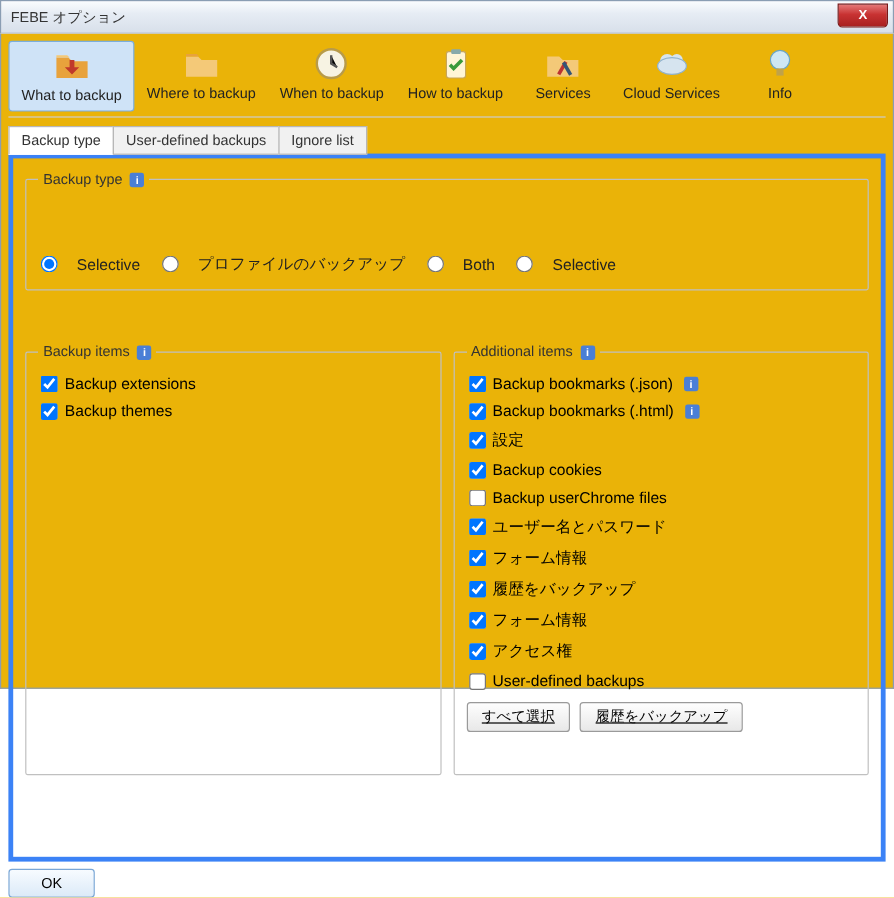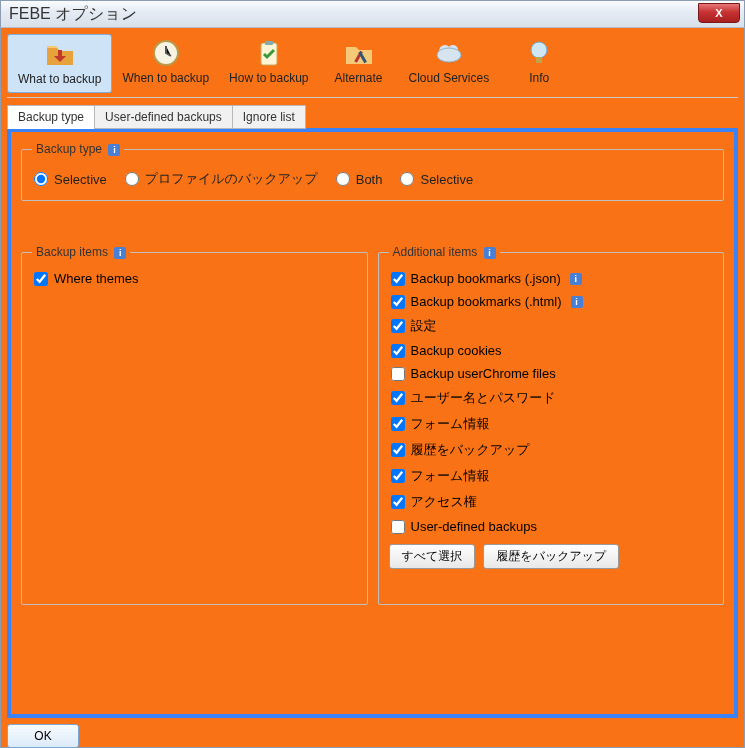--- a/index.html
+++ b/index.html
@@ -14,34 +14,34 @@
 .titlebar {
   height: 28px;
   background: linear-gradient(#fafcfe, #e6ecf4 40%, #d8e0ea);
   border: 1px solid #8a9db3;
   border-bottom: 1px solid #b0bccb;
   display: flex;
   align-items: center;
   padding: 0 0 0 8px;
   position: relative;
 }
-.titlebar .title { color: #333; font-size: 16px; }
+.titlebar .title { color: #333; font-size: 12px; }
 .close-btn {
   position: absolute; right: 4px; top: 2px;
   width: 42px; height: 20px;
   background: linear-gradient(#e47777, #c83232 45%, #a82020);
   border: 1px solid #7a1818;
   border-radius: 0 0 4px 4px;
   color: #fff; text-align: center; line-height: 18px;
   font-family: Arial; font-weight: bold; font-size: 11px;
 }
 .window-body {
   border: 1px solid #8a9db3; border-top: none;
-  height: 720px; padding: 4px 6px 6px 6px;
-  background: #f97316;
+  height: 546px; padding: 4px 6px 6px 6px;
+  background: #eab308;
 }
 .toolbar {
   display: flex; gap: 0; padding: 2px 0 4px 0;
   border-bottom: 1px solid #ccc;
 }
 .tool-item {
   display: flex; flex-direction: column; align-items: center;
   padding: 3px 10px 6px 10px; min-width: 80px;
   border-radius: 3px;
 }
@@ -64,27 +64,27 @@
   padding: 8px 10px 10px 10px; margin-bottom: 8px;
 }
 legend { font-size: 12px; color: #333; padding: 0 4px; }
 .info-ic {
   display:inline-block; width:12px; height:12px;
   background:#4a7fd6; color:#fff; font-size:9px; line-height:12px;
   text-align:center; border-radius:2px; margin-left:3px; font-weight:bold;
   vertical-align: middle;
 }
 .radios { display:flex; gap:18px; padding:6px 2px 2px 2px; align-items:center; }
-.radios label, .chk-row label { font-size: 13px; color:#222; display:flex; align-items:center; gap:6px; }
+.radios label, .chk-row label { font-size: 13px; color:#222; display:flex; align-items:center; gap:16px;margin-top:41px; }
 .cols { display:flex; gap:10px;margin-top:44px; }
 .col { flex:1; }
 fieldset.items { height: 360px; }
 .chk-row { display:flex; align-items:center; gap:6px; padding:4px 2px; }
 input[type=checkbox], input[type=radio] { width:14px; height:14px; }
-.btn-row { display:flex; gap:8px; margin-top:6px; }
+.btn-row { display:flex; gap:8px; margin-top:6px;text-decoration:underline; }
 button.small {
   font-size:12px; padding:3px 12px;
   border:1px solid #9a9a9a; background:linear-gradient(#fefefe,#e8e8e8);
   border-radius:3px;
 }
 .footer { display:flex; justify-content:flex-start; padding: 6px 4px 0 0; }
 button.ok {
   width:72px; padding:4px 0;
   border:1px solid #7aa7d6; background:linear-gradient(#f7fbff,#dceaf8);
   border-radius:3px; font-size:12px;
@@ -107,20 +107,29 @@
             <path fill="#e8a23c" d="M3 10h10l3 3h13v14H3z"></path>
             <path fill="#f4c978" d="M3 8h9l2 2H3z"></path>
             <path fill="#c0392b" d="M16 12l6 6h-4v6h-4v-6h-4z" transform="rotate(180 16 18)"></path>
           </svg>
         </div>
         <div class="label">What to backup</div>
       </div>
       <div class="tool-item">
         <div class="iconbox">
           <svg width="32" height="32" viewBox="0 0 32 32">
+            <path fill="#f4c978" d="M3 10h10l3 3h13v14H3z"></path>
+            <path fill="#e8a23c" d="M3 8h9l2 2H3z"></path>
+          </svg>
+        </div>
+        <div class="label">Where to backup</div>
+      </div>
+      <div class="tool-item">
+        <div class="iconbox">
+          <svg width="32" height="32" viewBox="0 0 32 32">
             <circle cx="16" cy="16" r="12" fill="#f7f3e3" stroke="#b89b4a" stroke-width="2"></circle>
             <path stroke="#555" stroke-width="2" d="M16 9v7l5 3"></path>
           </svg>
         </div>
         <div class="label">When to backup</div>
       </div>
       <div class="tool-item">
         <div class="iconbox">
           <svg width="32" height="32" viewBox="0 0 32 32">
             <rect x="8" y="6" width="16" height="22" rx="2" fill="#fff5d6" stroke="#c7a65a"></rect>
@@ -131,21 +140,21 @@
         <div class="label">How to backup</div>
       </div>
       <div class="tool-item">
         <div class="iconbox">
           <svg width="32" height="32" viewBox="0 0 32 32">
             <path fill="#f4c978" d="M3 10h10l3 3h13v14H3z"></path>
             <rect x="14" y="14" width="3" height="12" fill="#b33" transform="rotate(30 16 20)"></rect>
             <rect x="18" y="14" width="3" height="12" fill="#357" transform="rotate(-30 20 20)"></rect>
           </svg>
         </div>
-        <div class="label">Alternate</div>
+        <div class="label">Services</div>
       </div>
       <div class="tool-item">
         <div class="iconbox">
           <svg width="32" height="32" viewBox="0 0 32 32">
             <ellipse cx="16" cy="18" rx="12" ry="7" fill="#d6e4ef"></ellipse>
             <circle cx="12" cy="14" r="6" fill="#d6e4ef"></circle>
             <circle cx="20" cy="13" r="5" fill="#d6e4ef"></circle>
             <ellipse cx="16" cy="18" rx="12" ry="7" fill="none" stroke="#8fb2cc"></ellipse>
           </svg>
         </div>
@@ -198,21 +207,25 @@
     <div class="cols">
       <div class="col">
         <fieldset class="items">
           <legend>
             <span>Backup items</span>
             <span class="info-ic">i</span>
           </legend>
           <div id="bi-list">
               <div class="chk-row">
                 <input type="checkbox" checked="" style="">
-                <span>Where themes</span>
+                <span>Backup extensions</span>
+              </div>
+              <div class="chk-row">
+                <input type="checkbox" checked="" style="">
+                <span>Backup themes</span>
               </div>
             </div>
         </fieldset>
       </div>
       <div class="col">
         <fieldset class="items">
           <legend>
             <span>Additional items</span>
             <span class="info-ic">i</span>
           </legend>

